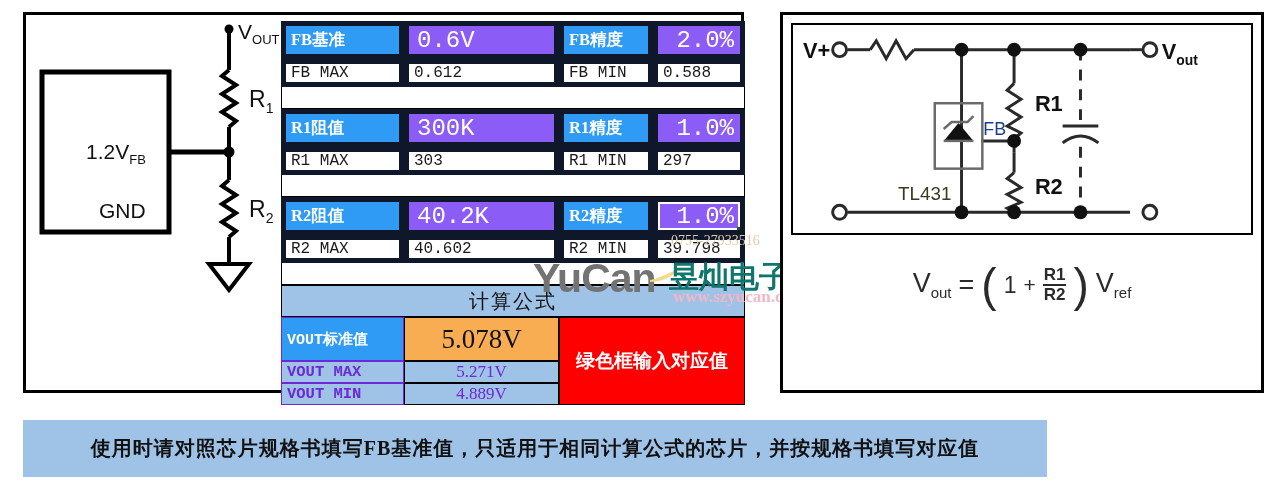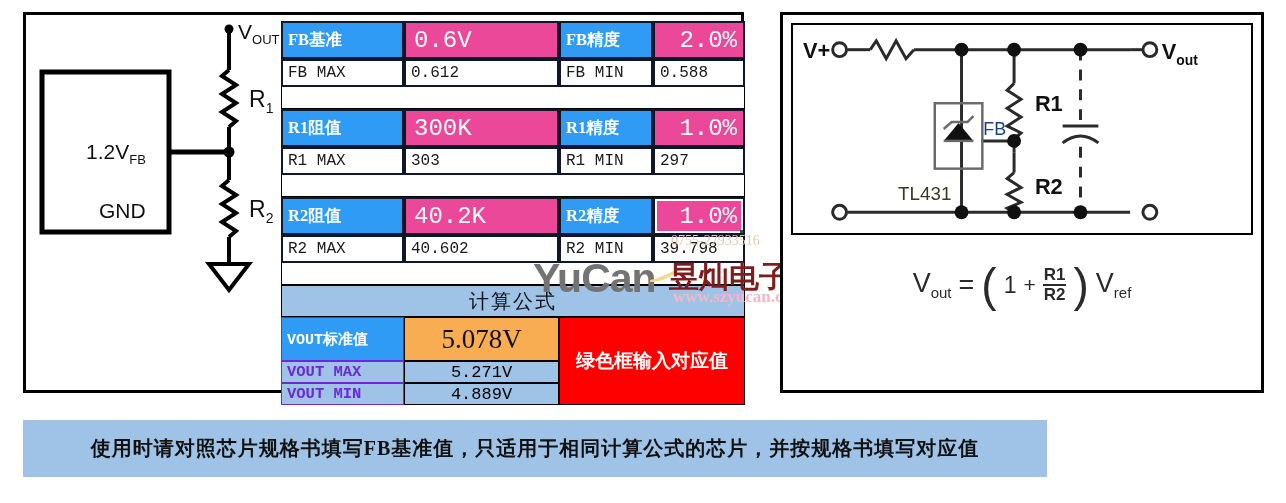--- a/index.html
+++ b/index.html
@@ -11,30 +11,30 @@
               border:3px solid #000;box-sizing:border-box;background:#fff;}
   #right-panel{position:absolute;left:780px;top:12px;width:484px;height:381px;
                border:3px solid #000;box-sizing:border-box;background:#fff;}
 
   
   #left-circuit{position:absolute;left:0;top:0;width:258px;height:330px;}
 
   
   #sheet{position:absolute;left:255px;top:6px;width:464px;height:370px;}
   .srow{display:flex;width:100%;box-sizing:border-box;}
-  .cell{box-sizing:border-box;border:2px solid #0f172a;overflow:hidden;
+  .cell{box-sizing:border-box;border:5px solid #0f172a;overflow:hidden;
         white-space:nowrap;display:flex;align-items:center;}
   .c-lab{width:123px;}
   .c-val{width:155px;}
   .c-lab2{width:94px;}
   .c-val2{width:92px;}
 
   .hdr-blue{background:#2f9bf5;color:#fff;font-weight:bold;
             font-size:16.5px;padding-left:5px;letter-spacing:0px;}
-  .hdr-green{background:#ec4899;color:#fff;font-weight:normal;
+  .hdr-green{background:#8b5cf6;color:#fff;font-weight:normal;
              font-size:24px;font-family:"Liberation Mono",monospace;padding-left:8px;}
   .hdr-green.right{justify-content:flex-end;padding-right:6px;}
   .sub{background:#fff;color:#1a1a1a;font-size:16px;
        font-family:"Liberation Mono",monospace;padding-left:5px;}
   .hrow{height:38px;}
   .srow2{height:28px;}
   .gaprow{height:22px;background:#fff;}
   .gapcell{width:100%;border:1px solid #000;border-top:none;box-sizing:border-box;height:100%;}
 
   .sel-green{position:relative;box-shadow:inset 0 0 0 2px #ffffff;}
@@ -55,22 +55,22 @@
          display:flex;align-items:center;justify-content:center;}
   .v-note{width:186px;box-sizing:border-box;border:1px solid #000;background:#fe0000;
           color:#fff;display:flex;align-items:center;justify-content:center;
           font-size:19px;font-weight:bold;}
   .vstd-lab{background:#2f9bf5;color:#fff;font-weight:bold;font-size:15px;
             font-family:"Liberation Mono",monospace;}
   .vstd-val{background:#f9ad52;color:#111;font-size:27px;
             font-family:"Liberation Serif",serif;}
   .vmm-lab{background:#9fc2e7;color:#6d28d9;font-size:15.5px;font-weight:bold;
            font-family:"Liberation Mono",monospace;}
-  .vmm-val{background:#9fc2e7;color:#000000;font-size:17px;
-           font-family:Liberation Mono, monospace;}
+  .vmm-val{background:#9fc2e7;color:#6d28d9;font-size:17px;
+           font-family:Liberation Serif, serif;}
 
   
   #tl431-box{position:absolute;left:8px;top:8px;width:462px;height:212px;
              border:2px solid #000;box-sizing:border-box;background:#fff;}
   #formula-area{position:absolute;left:8px;top:225px;width:462px;height:90px;
                 display:flex;align-items:center;justify-content:center;}
   #right-note{position:absolute;left:8px;top:327px;width:462px;height:36px;
               background:#9fc2e7;border:2px solid #000;box-sizing:border-box;
               display:flex;align-items:center;justify-content:center;
               font-size:17px;color:#111;}
@@ -89,21 +89,21 @@
                  background:#9fc2e7;display:flex;align-items:center;
                  justify-content:center;font-size:20px;color:#111;
                  font-weight:bold;letter-spacing:1px;}
 
   
   #watermark{position:absolute;left:495px;top:222px;width:300px;height:70px;
              pointer-events:none;}
   #wm-yucan{position:absolute;left:12px;top:18px;font-size:41px;font-weight:bold;
             color:#737373;font-family:"Liberation Sans",sans-serif;letter-spacing:-1px;}
   #wm-cn{position:absolute;left:148px;top:20px;font-size:30px;font-weight:bold;
-         color:#7f1d1d;font-family:"Liberation Sans",sans-serif;}
+         color:#0f766e;font-family:"Liberation Sans",sans-serif;}
   #wm-url{position:absolute;left:152px;top:50px;font-size:17px;font-weight:bold;
           color:#f3b8c6;font-family:"Liberation Serif",serif;}
   #wm-tel{position:absolute;left:150px;top:-4px;font-size:14px;
           color:#e6c9a8;font-family:"Liberation Serif",serif;}
   #wm-swoosh{position:absolute;left:128px;top:30px;width:34px;height:16px;}
 </style>
 </head>
 <body>
 
 <div id="left-panel">

